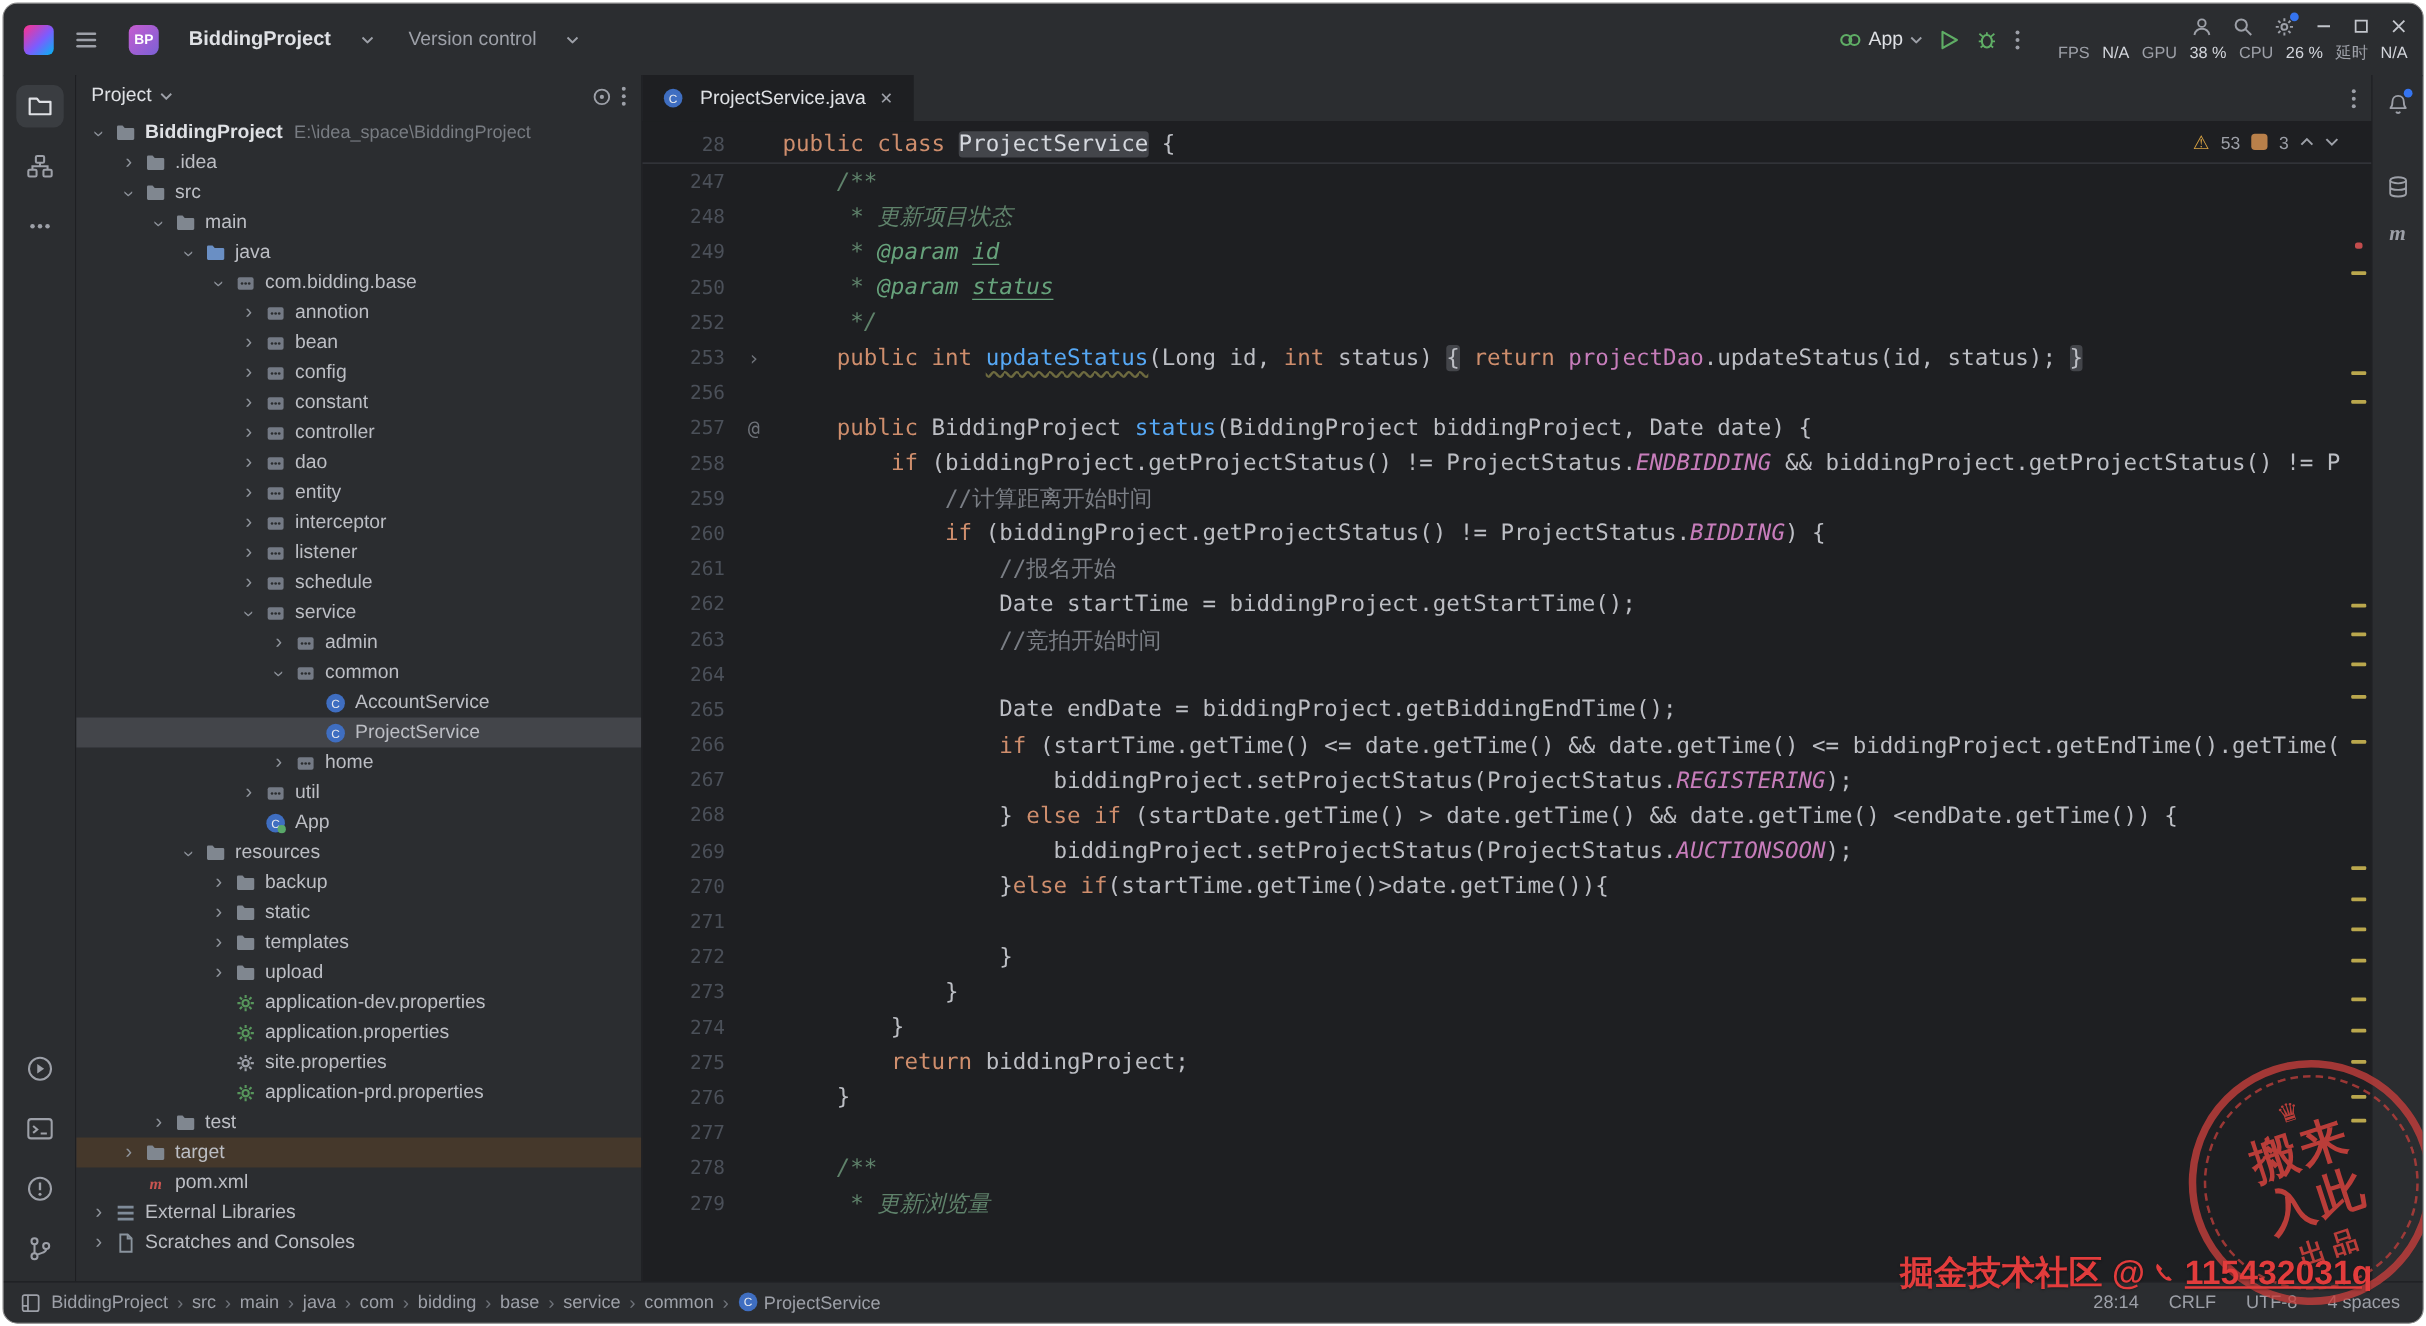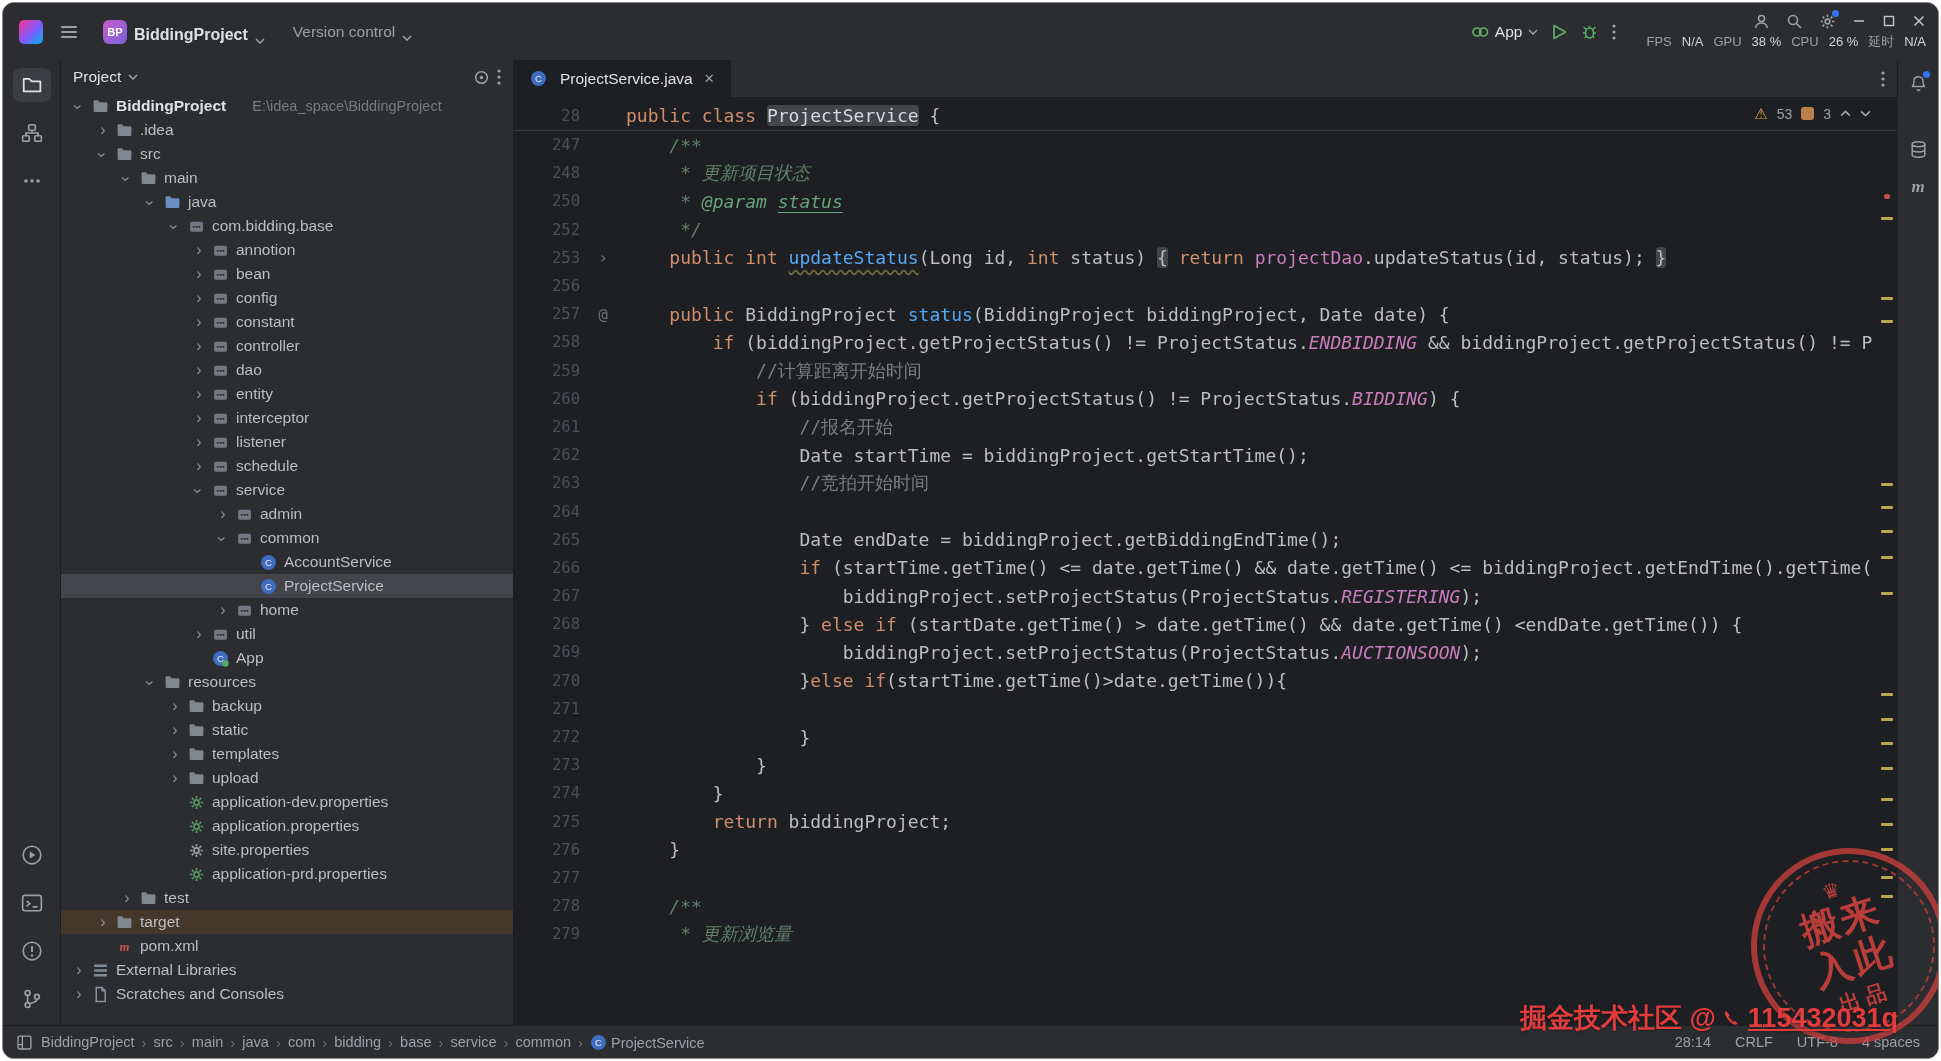--- a/index.html
+++ b/index.html
@@ -4,21 +4,21 @@
 <style>
   html,body{margin:0;padding:0;width:1941px;height:1061px;background:#ffffff;overflow:hidden}
   .window{position:absolute;inset:2px;background:#2b2d30;border-radius:12px;overflow:hidden;
     border:1px solid #8a8a8a;font-family:"Liberation Sans","DejaVu Sans",sans-serif;color:#dfe1e5}
 
   
   .titlebar{height:57px;display:flex;align-items:center;padding:0 12px 0 16px;gap:12px;background:#2b2d30;border-bottom:1px solid #1e1f22}
   .app-logo{width:24px;height:24px;border-radius:5px;background:linear-gradient(135deg,#ff318c,#7c5cff 55%,#00b8f1);flex:none}
   .hamburger{display:flex;flex-direction:column;gap:3px;padding:6px;cursor:pointer}
   .hamburger i{display:block;width:16px;height:2px;background:#9da0a8;border-radius:1px}
-  .tb-widget{display:flex;align-items:flex-end;gap:7px;padding:5px 8px;border-radius:6px;font-size:16px}
+  .tb-widget{display:flex;align-items:center;gap:24px;padding:5px 8px;border-radius:6px;font-size:16px}
   .badge{width:24px;height:24px;border-radius:6px;background:linear-gradient(135deg,#c65ccf,#7b61d6);
     color:#fff;font-size:11px;font-weight:bold;display:flex;align-items:center;justify-content:center}
   .proj-name{font-weight:600;color:#dfe1e5}
   .vcs-label{color:#9da0a8;font-size:15.5px}
   .tb-spacer{flex:1}
   .run-widget{display:flex;align-items:center;gap:14px;margin-right:18px}
   .run-app{display:flex;align-items:center;gap:6px;font-size:15.5px}
   .win-cluster{display:flex;flex-direction:column;align-items:flex-end;justify-content:center;gap:3px}
   .win-icons{display:flex;align-items:center;gap:16px}
   .metrics{display:flex;align-items:center;gap:10px;font-size:13px;white-space:nowrap}
@@ -40,21 +40,21 @@
   .phead .spacer{flex:1}
   .ptree{flex:1;overflow:hidden;position:relative}
   .trow{height:24px;display:flex;align-items:center;font-size:15.5px;color:#bcbec4;white-space:nowrap;cursor:pointer}
   .trow.sel{background:#43454a}
   .trow.hlrow{background:#45382b}
   .chev{width:20px;flex:none;color:#8e939b;font-size:16px;display:inline-flex;justify-content:center;transform-origin:45% 50%}
   .chev.open{transform:rotate(90deg)}
   .ticon{width:22px;height:20px;flex:none;display:inline-flex;justify-content:center;align-items:center}
   .tlabel{margin-left:5px}
   .tlabel.b{font-weight:700;color:#dfe1e5}
-  .textra{color:#787c82;margin-left:26px;font-size:14.5px}
+  .textra{color:#787c82;margin-left:9px;font-size:14.5px}
 
   
   .editor{flex:1;background:#1e1f22;display:flex;flex-direction:column;min-width:0;position:relative}
   .tabbar{height:37px;background:#2b2d30;display:flex;align-items:stretch;flex:none}
   .tab{display:flex;align-items:center;gap:9px;padding:0 16px;background:#1e1f22;font-size:15.5px;color:#dfe1e5;cursor:pointer}
   .tab-close{color:#9da0a8;font-size:13px;margin-left:2px}
   .tab-extra{margin-left:auto;display:flex;align-items:center;gap:12px;padding-right:12px;color:#9da0a8}
   .sticky{height:33px;border-bottom:1px solid #393b40;display:flex;align-items:flex-end;background:#1e1f22;position:relative;flex:none}
   .insp{position:absolute;right:26px;top:0;height:100%;display:flex;align-items:center;gap:9px;font-size:14px;color:#9da0a8}
   .warn-glyph{color:#d9a343;font-size:15px}
@@ -735,20 +735,25 @@
         <div>
             <div class="cl">
               <span class="ln">247</span>
               <span class="gi"></span>
               <span class="ct"><span class="s-d">    /**</span></span>
             </div>
             <div class="cl">
               <span class="ln">248</span>
               <span class="gi"></span>
               <span class="ct"><span class="s-d">     * 更新项目状态</span></span>
+            </div>
+            <div class="cl">
+              <span class="ln">249</span>
+              <span class="gi"></span>
+              <span class="ct"><span class="s-d">     * </span><span class="s-dt">@param </span><span class="s-du">id</span></span>
             </div>
             <div class="cl">
               <span class="ln">250</span>
               <span class="gi"></span>
               <span class="ct"><span class="s-d">     * </span><span class="s-dt">@param </span><span class="s-du">status</span></span>
             </div>
             <div class="cl">
               <span class="ln">252</span>
               <span class="gi"></span>
               <span class="ct"><span class="s-d">     */</span></span>

